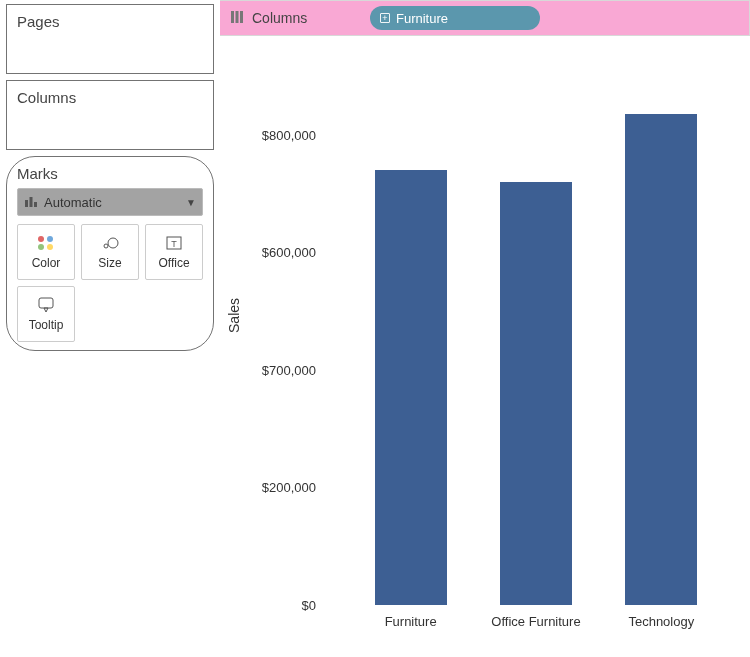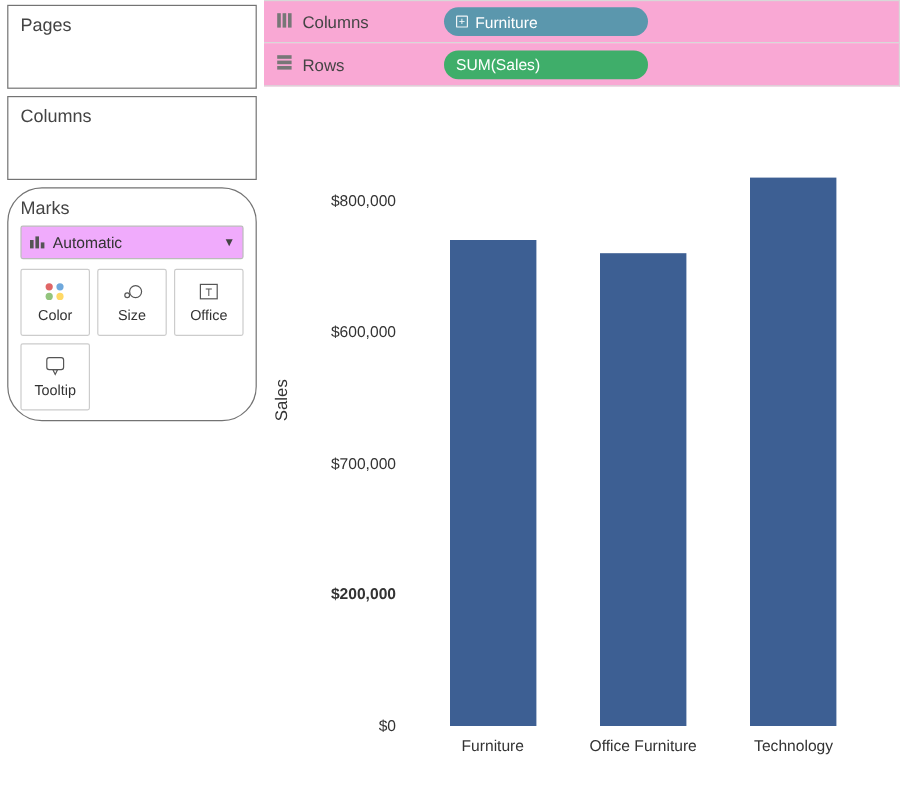--- a/index.html
+++ b/index.html
@@ -13,21 +13,21 @@
   .panel { border:1px solid #737373; background:#fff; }
   .panel-title { font-size:15px; color:#444; padding:8px 10px; }
   .pages-panel { height:70px; }
   .filters-panel { height:70px; }
   .marks-panel { padding-bottom:8px;border-radius:29px; }
   .marks-panel .panel-title { padding-bottom:6px; }
 
   .mark-type-dd {
     margin:0 10px 8px 10px; height:28px; border:1px solid #bbb; border-radius:2px;
     display:flex; align-items:center; padding:0 6px; font-size:13px; color:#333;
-    background:#f0abfc; cursor:pointer; justify-content:space-between;
+    background:#a3a3a3; cursor:pointer; justify-content:space-between;
   }
   .mark-type-dd .left { display:flex; align-items:center; gap:6px; }
   .mark-type-dd svg { width:14px; height:14px; }
   .caret { font-size:10px; color:#444; }
 
   .mark-cards { display:flex; flex-wrap:wrap; gap:6px; padding:0 10px; }
   .mark-card {
     width:58px; height:56px; border:1px solid #ccc; border-radius:2px; background:#fff;
     display:flex; flex-direction:column; align-items:center; justify-content:center;
     font-size:12px; color:#333; cursor:pointer; gap:4px;
@@ -55,21 +55,21 @@
   .pill .plus { width:10px; height:10px; border:1px solid rgba(255,255,255,.9); font-size:9px; line-height:8px; text-align:center; border-radius:1px; }
 
   
   .viz { flex:1; position:relative; padding:20px 18px 0 0; }
   .y-title {
     position:absolute; left:6px; top:50%; transform:rotate(-90deg) translateX(40%); transform-origin:left top;
     font-size:14px; color:#333;
   }
   .plot-wrap { margin-left:40px; height:100%; display:flex; }
   .y-axis { width:76px; position:relative; }
-  .y-tick { position:absolute; right:6px; transform:translateY(50%); font-size:13px; color:#333; text-align:right; width:100%; }
+  .y-tick { position:absolute; right:20px; transform:translateY(50%); font-size:13px; color:#333; text-align:right; width:100%; }
   .plot {
     flex:1; position:relative;text-decoration:underline;
   }
   .bars { position:absolute; inset:0; display:flex; align-items:flex-end; justify-content:space-around; padding:0 8px; }
   .bar { width:72px; background:#3d5f93; }
   .x-axis { position:absolute; left:0; right:0; bottom:-24px; display:flex; justify-content:space-around; padding:0 8px; }
   .x-lab { width:100px; text-align:center; font-size:13px; color:#333; }
 
   .plot-container { position:relative; flex:1; }
   .plot-area { position:absolute; top:20px; bottom:52px; left:0; right:0; }
@@ -163,45 +163,30 @@
             </svg>
         </span>
         <span>Columns</span>
       </div>
       <div class="pill pill-blue">
         <span class="plus">+</span>
         <span>Furniture</span>
       </div>
     </div>
 
-    <div class="shelf-row">
-      <div class="shelf-label">
-        <span>
-          <svg viewBox="0 0 14 14">
-              <rect x="1" y="1" width="12" height="3" fill="#777"></rect>
-              <rect x="1" y="5.5" width="12" height="3" fill="#777"></rect>
-              <rect x="1" y="10" width="12" height="3" fill="#777"></rect>
-            </svg>
-        </span>
-        <span>Rows</span>
-      </div>
-      <div class="pill pill-green">
-        <span>SUM(Sales)</span>
-      </div>
-    </div>
 
     <div class="viz">
       <div class="y-title">Sales</div>
 
       <div class="plot-wrap">
         <div class="plot-container">
           <div class="plot-area">
             <div class="y-axis" id="yaxis" style="position:absolute;left:0;top:0;bottom:0;">
                 <div class="y-tick" style="bottom: 0%;">$0</div>
-                <div class="y-tick" style="bottom: 22.2222%; font-weight: bold;">$200,000</div>
+                <div class="y-tick" style="bottom: 22.2222%;">$200,000</div>
                 <div class="y-tick" style="bottom: 44.4444%;">$700,000</div>
                 <div class="y-tick" style="bottom: 66.6667%;">$600,000</div>
                 <div class="y-tick" style="bottom: 88.8889%;">$800,000</div>
               </div>
             <div class="plot" id="plot" style="position:absolute;left:80px;right:0;top:0;bottom:0;">
               <div class="bars" id="bars">
                   <div class="bar" style="height: 82.2222%;"></div>
                   <div class="bar" style="height: 80%;"></div>
                   <div class="bar" style="height: 92.7778%;"></div>
                 </div>

